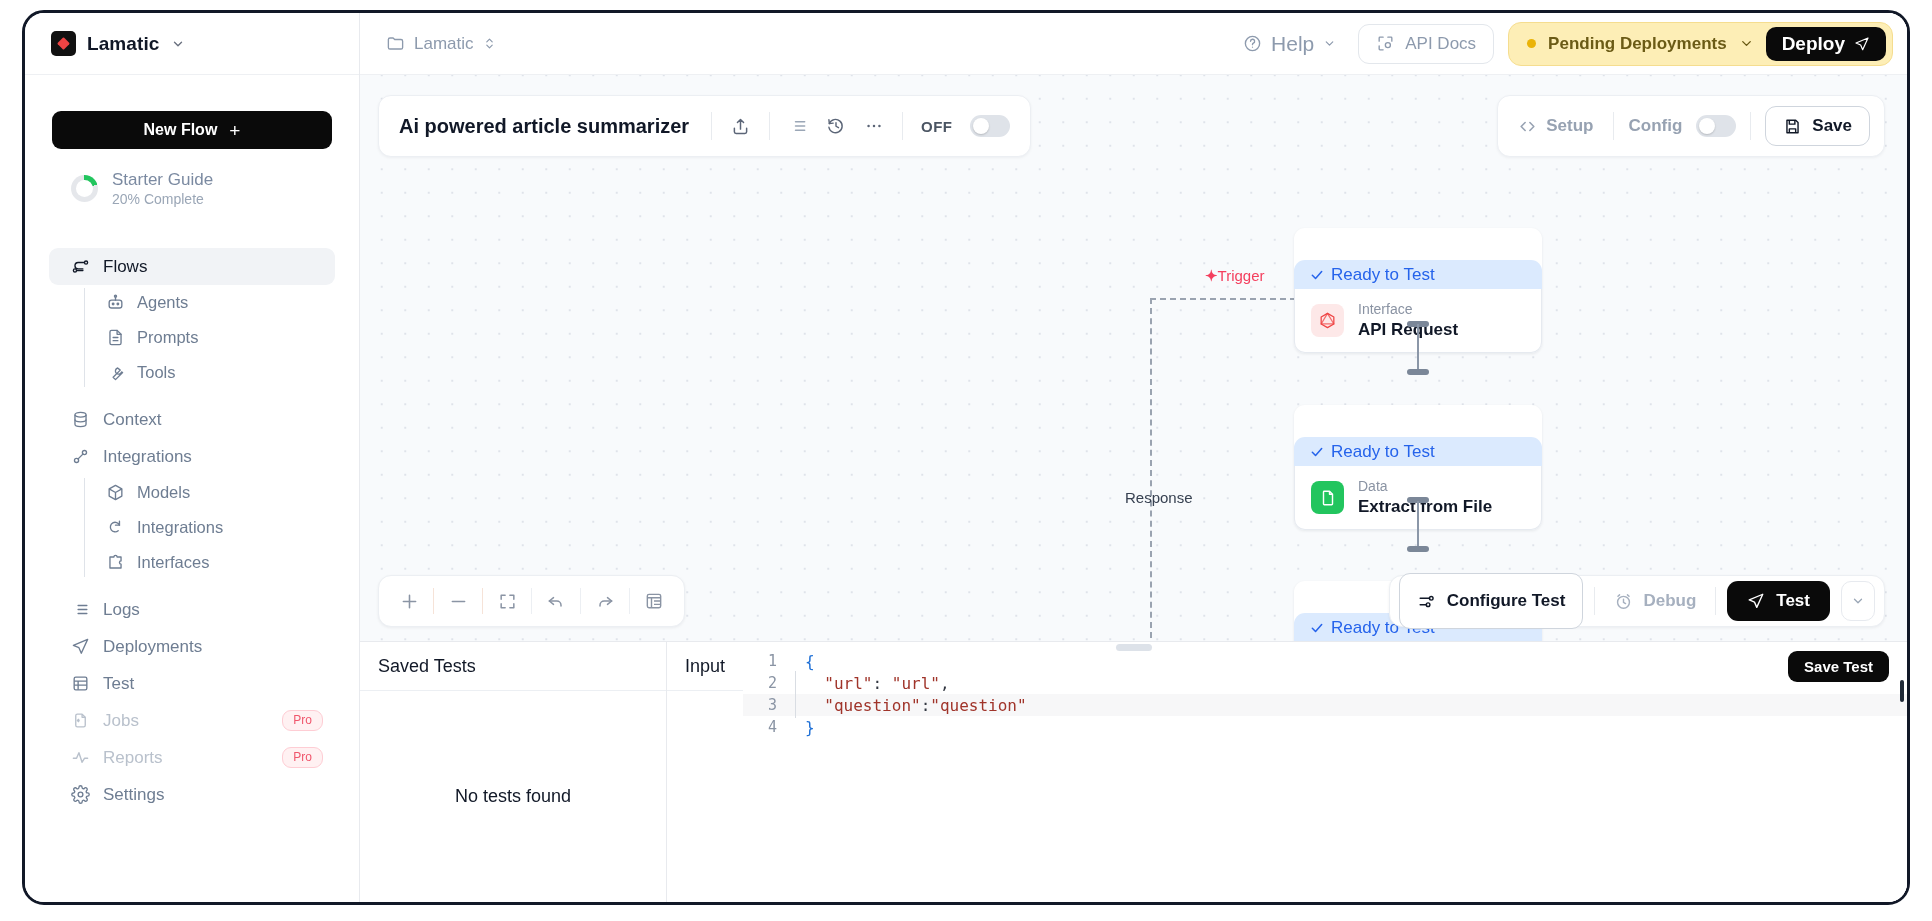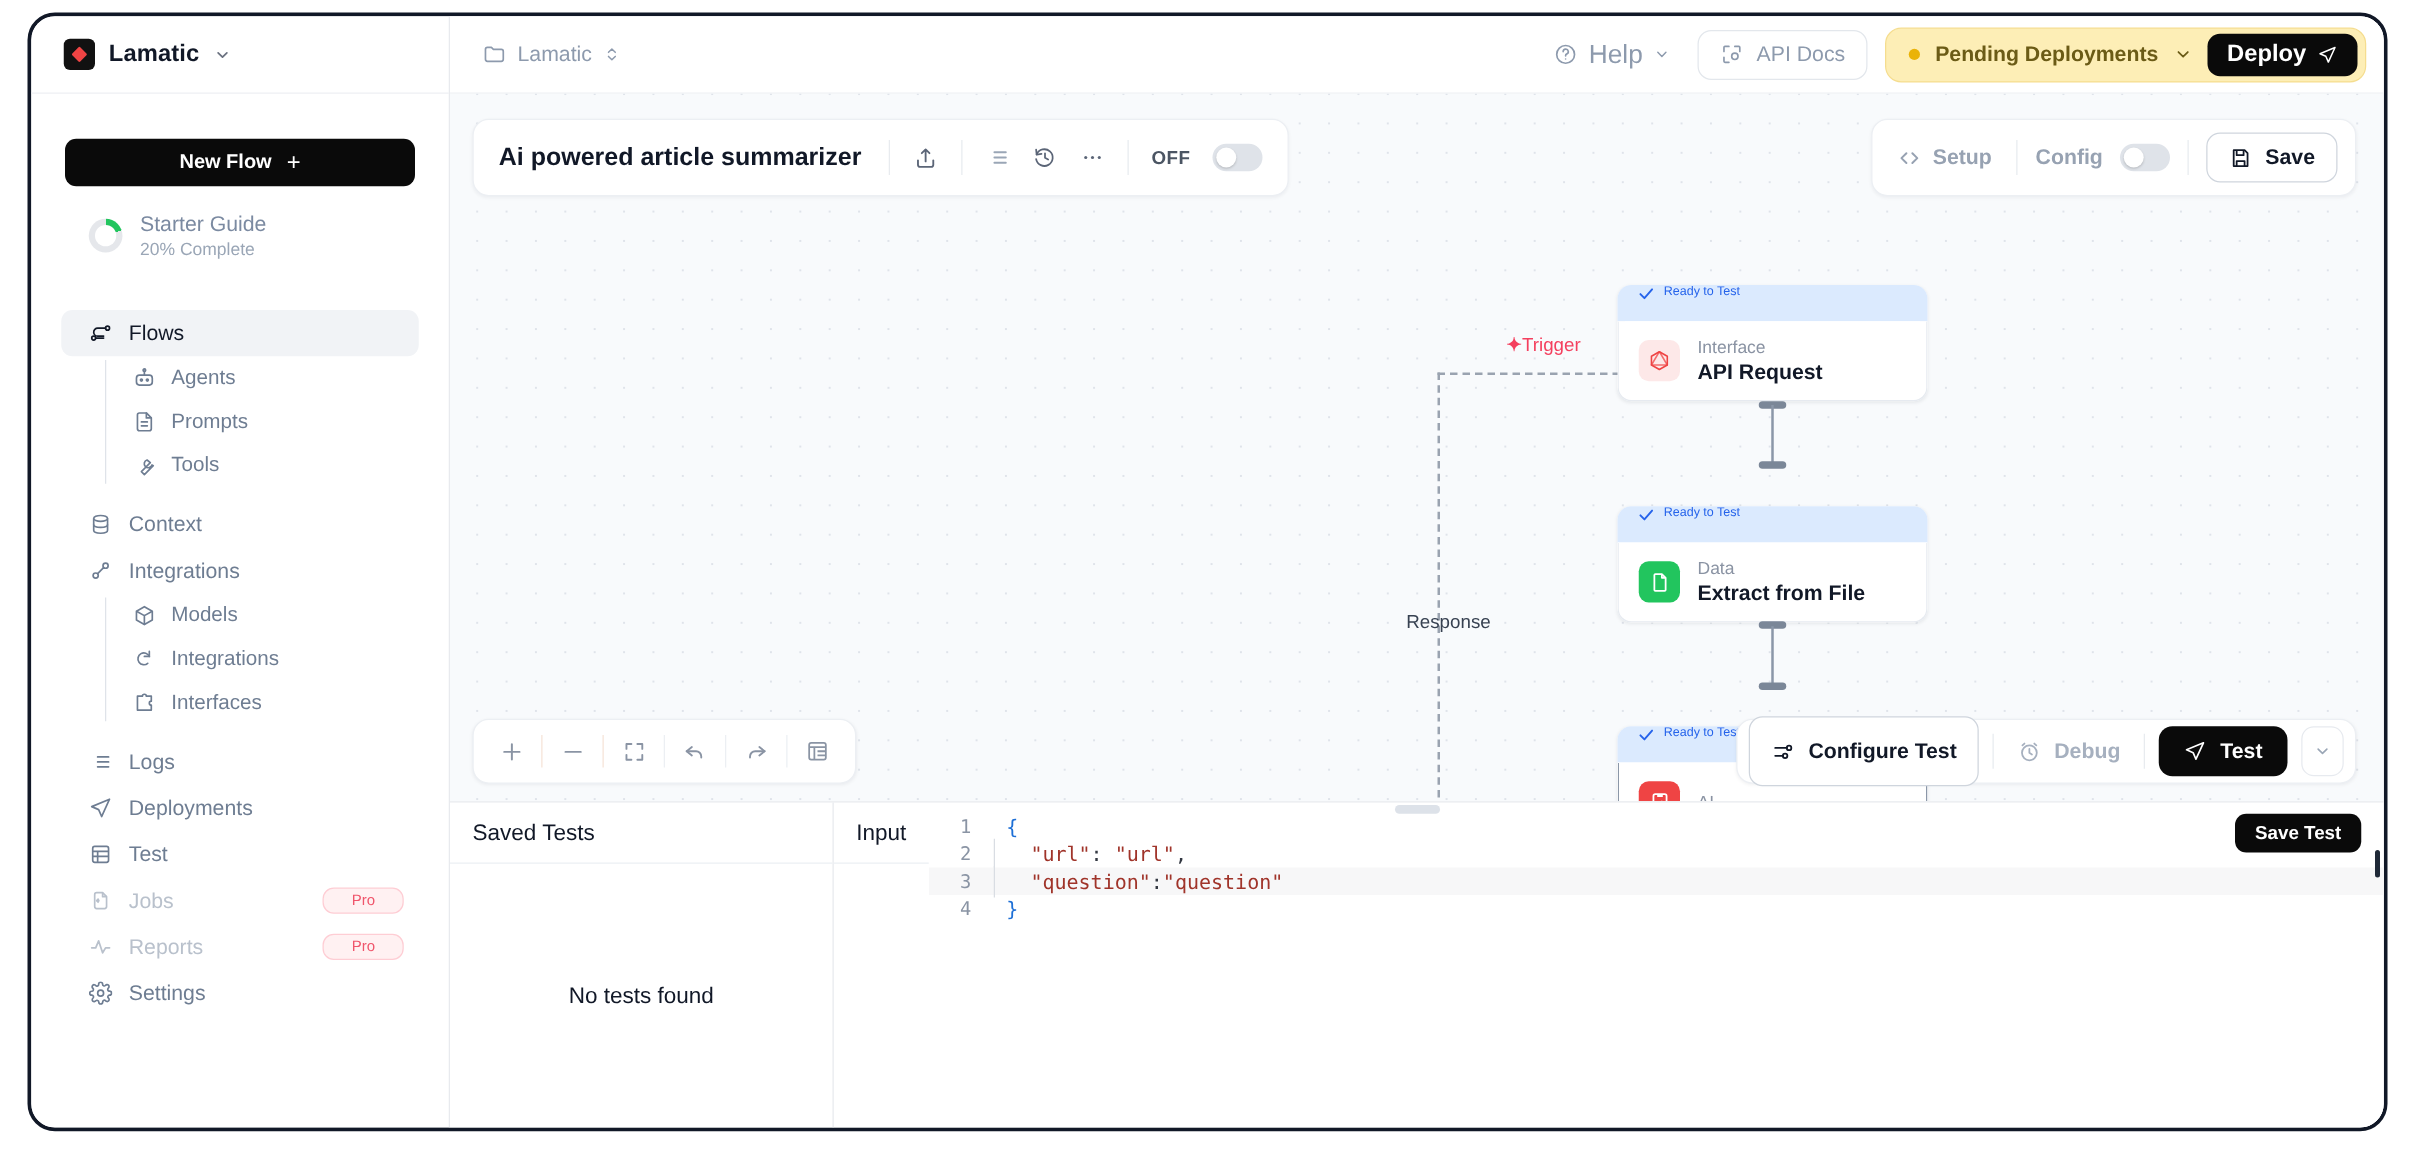--- a/index.html
+++ b/index.html
@@ -98,21 +98,21 @@
     height: 35px; display: flex; align-items: center; gap: 12px;
     padding-left: 22px; color: #6e7d92; font-size: 16.5px; cursor: pointer;
   }
   .nav-gap { height: 11px; }
   .ico { width: 19px; height: 19px; flex: none; display: block; color: inherit; }
   .pro-badge {
     position: absolute; right: 12px;
     background: #fff1f2; color: #f0566c;
     border: 1px solid #fecdd4;
     font-size: 12px; border-radius: 9px;
-    padding: 2px 22px 3px; font-weight: 400;
+    padding: 2px 10px 3px; font-weight: 400;
   }
 
   
   #main { position: absolute; left: 335px; top: 0; right: 0; bottom: 0; background: #ffffff; }
 
   
   #topbar {
     height: 62px; display: flex; align-items: center;
     padding: 0 14px 0 26px;
     border-bottom: 1px solid #eef0f3;
@@ -193,22 +193,22 @@
   }
 
   
   .node {
     position: absolute; width: 248px;
     border-radius: 11px; background: #fff;
     box-shadow: 0 1px 3px rgba(16,24,40,.08);
   }
   .node-status {
     background: #dbeafe; color: #2563eb;
-    font-size: 10px; border-radius: 11px 11px 0 0;
-    height: 29px; display: flex; gap: 7px; padding-left: 16px;
+    font-size: 17px; border-radius: 11px 11px 0 0;
+    height: 29px; display: flex; align-items: center; gap: 7px; padding-left: 16px; margin-top: 32px;
   }
   .node-body {
     border: 1px solid #e6eaf0; border-top: none;
     border-radius: 0 0 11px 11px;
     height: 64px; display: flex; align-items: center; gap: 14px; padding-left: 16px;
     background: #fff;
   }
   .node.selected .node-body { border: 1.5px solid #64748b; border-top: none; }
   .node.selected .node-status { background: #dbeafe; }
   .node-icon {

